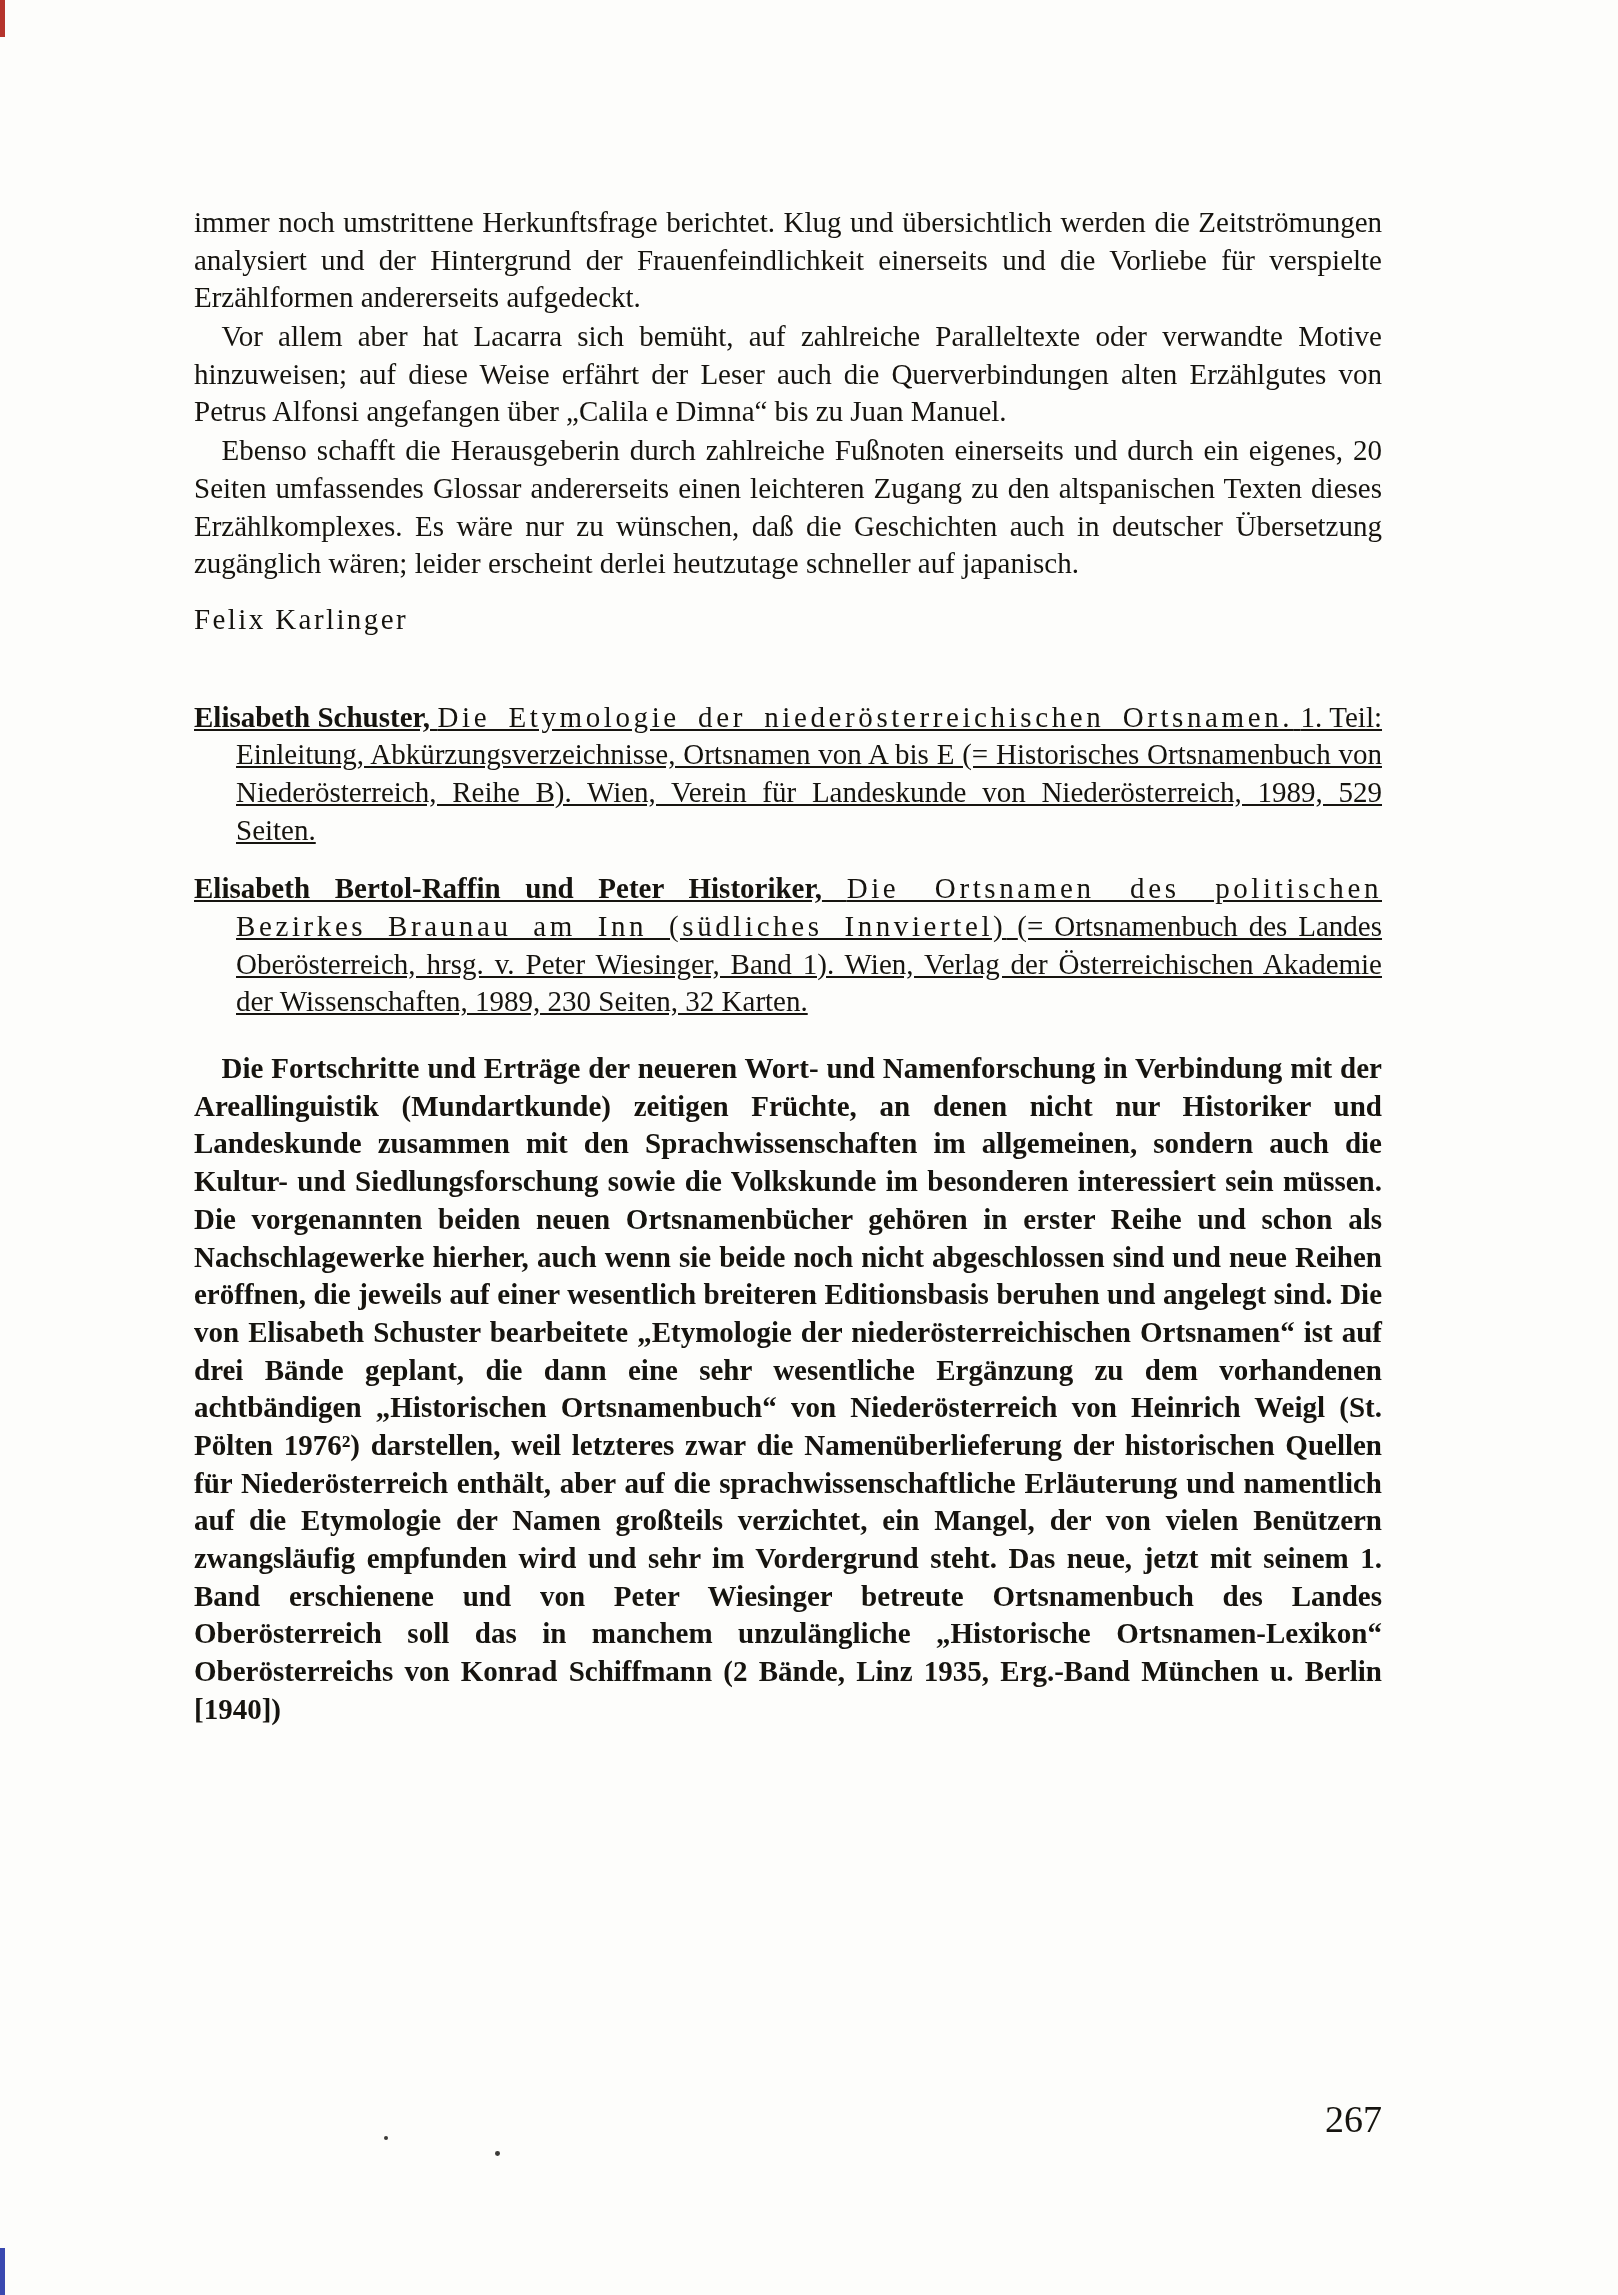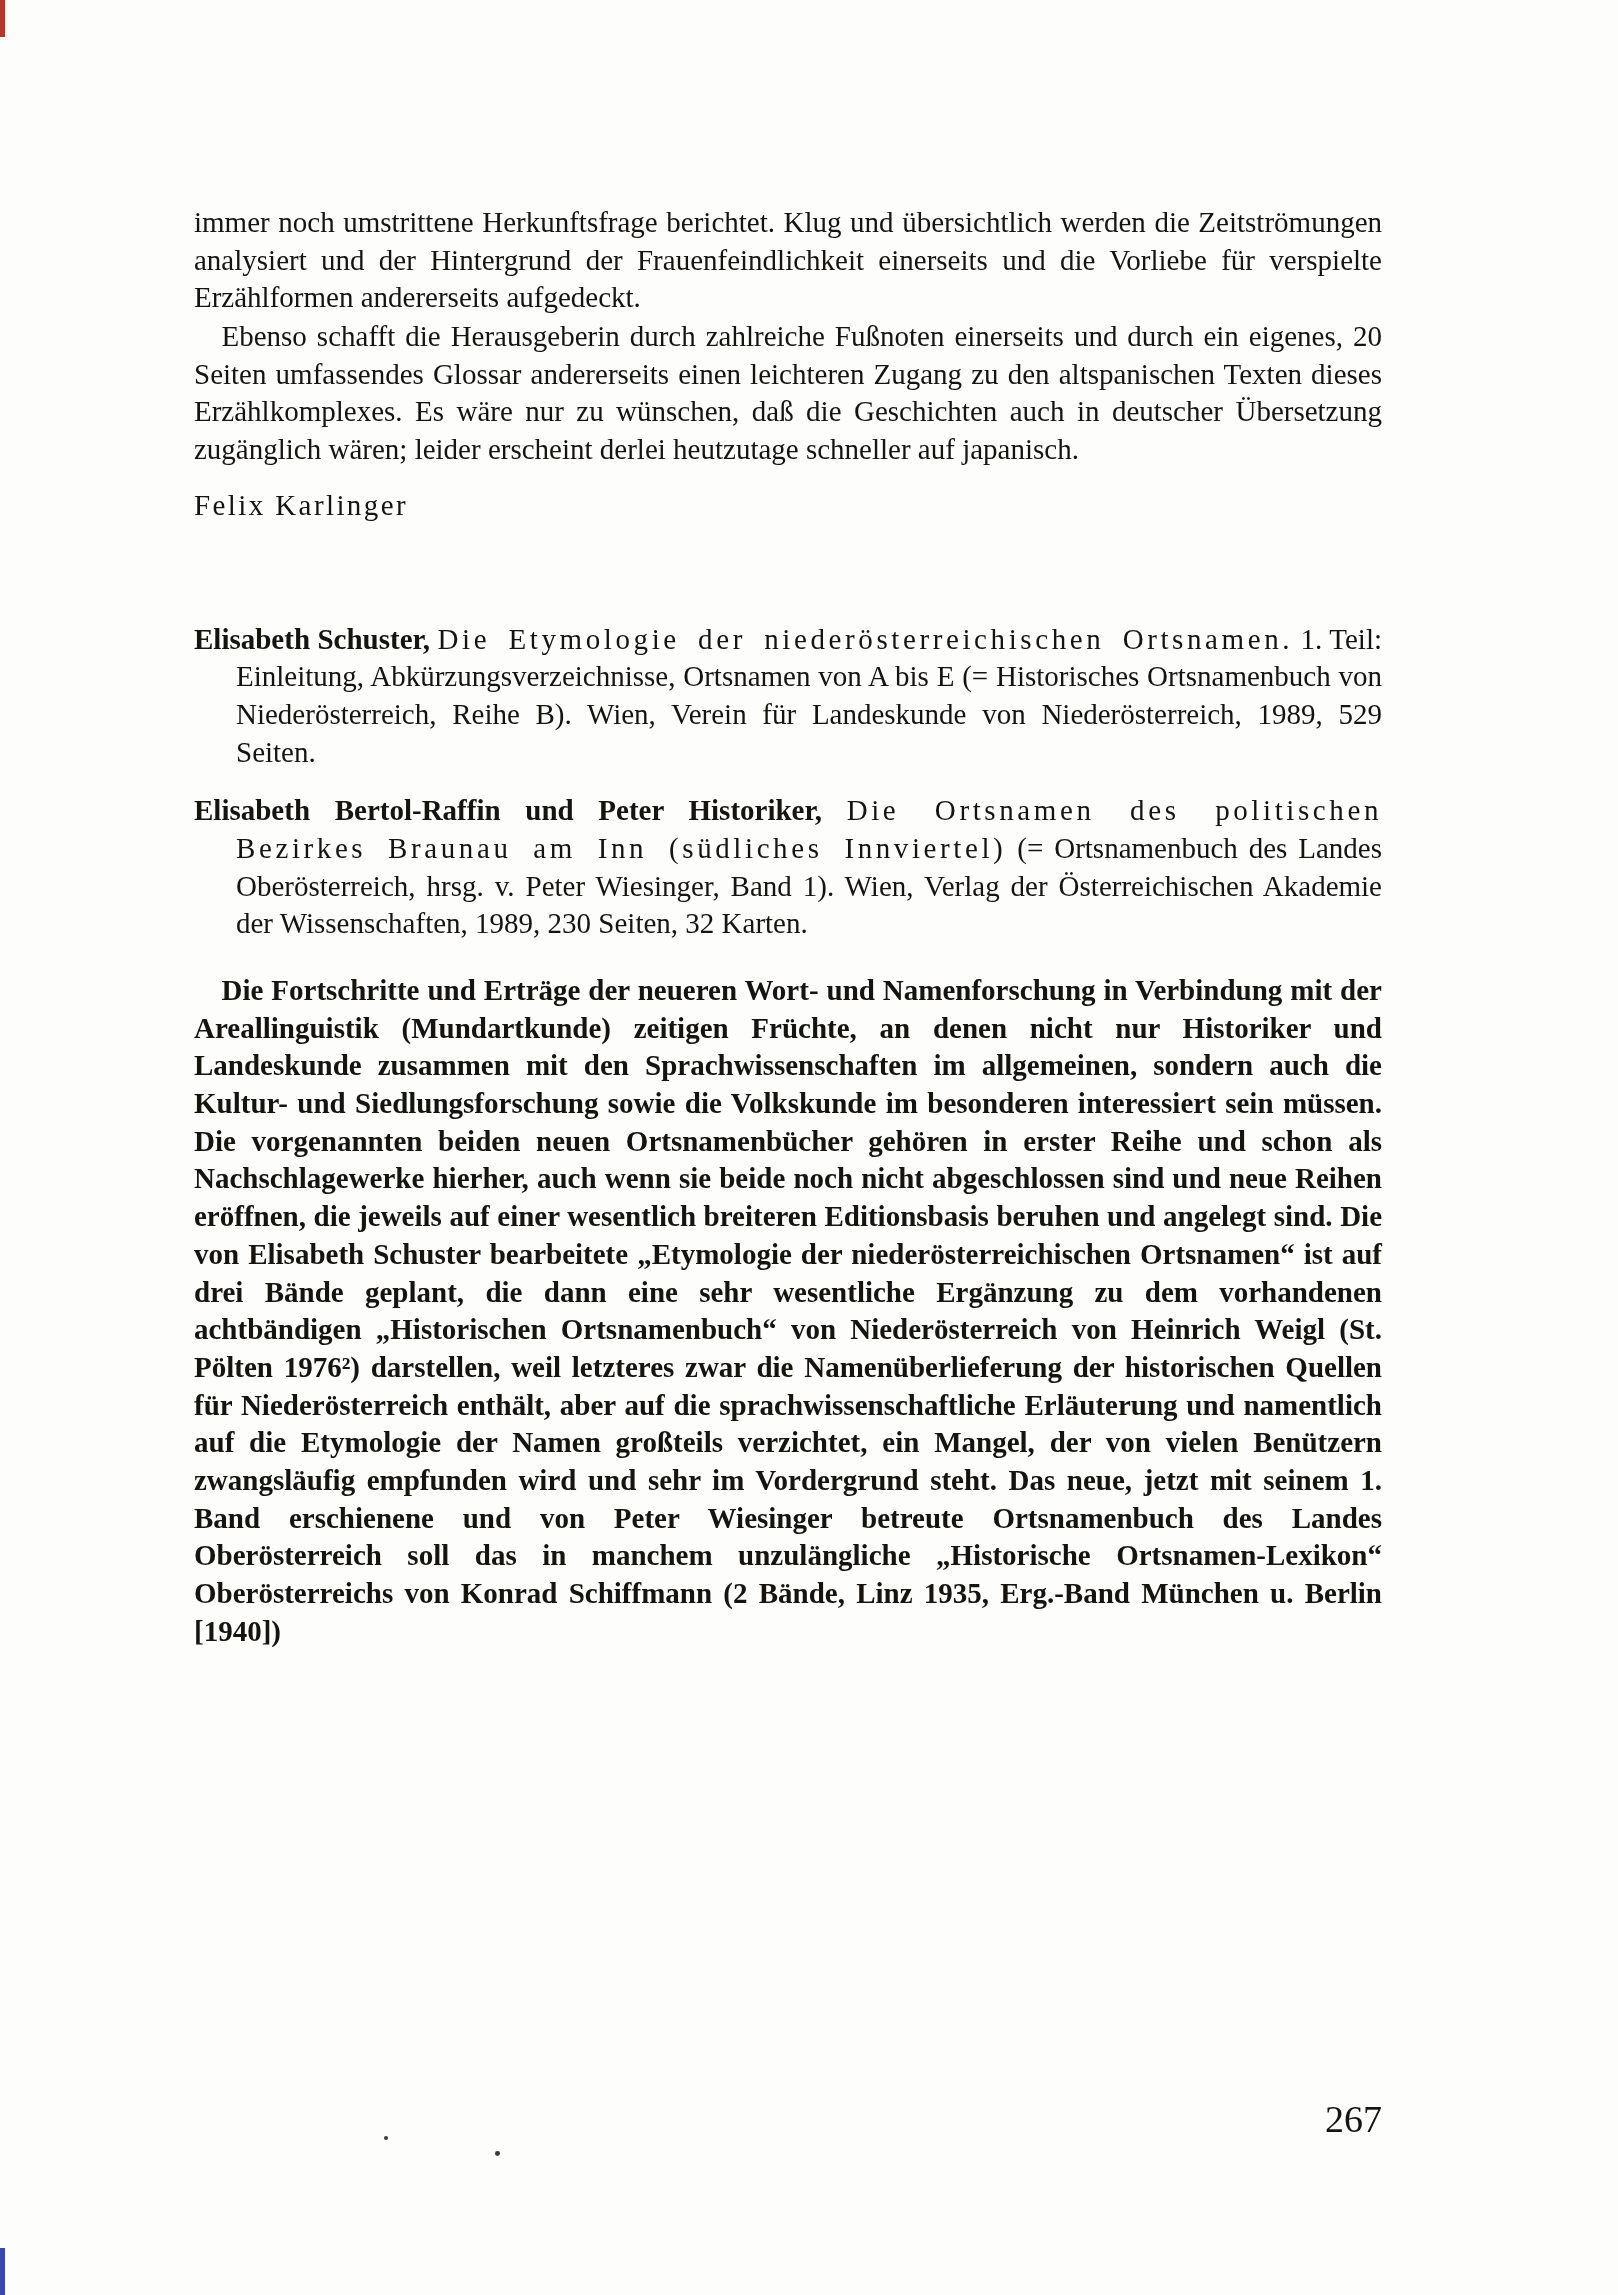--- a/index.html
+++ b/index.html
@@ -33,21 +33,21 @@
   }
   .para.noindent {
     margin-top: 0;
     text-indent: 0;
   }
   .signature {
     margin: 18px 0 0;
     text-align: left;
     letter-spacing: 2.4px;
   }
-  .entries { margin-top: 96px; }
+  .entries { margin-top: 60px; text-decoration: underline; }
   .entry {
     margin: 0;
     padding-left: 42px;
     text-indent: -42px;
   }
   .entry + .entry { margin-top: 21px; }
   .author { font-weight: bold; }
   .spaced {
     letter-spacing: 3.6px;
     word-spacing: 7.3px;
@@ -80,20 +80,21 @@
 <body>
 
 <div class="page">
 
   <div class="edge-artifact top"></div>
   <div class="edge-artifact bottom"></div>
 
   <div class="text-block">
 
     <p class="para noindent">immer noch umstrittene Herkunftsfrage berichtet. Klug und übersichtlich werden die Zeitströmungen analysiert und der Hintergrund der Frauenfeindlichkeit einerseits und die Vorliebe für verspielte Erzählformen andererseits aufgedeckt.</p>
+    <p class="para">Vor allem aber hat Lacarra sich bemüht, auf zahlreiche Paralleltexte oder verwandte Motive hinzuweisen; auf diese Weise erfährt der Leser auch die Querverbindungen alten Erzählgutes von Petrus Alfonsi angefangen über „Calila e Dimna“ bis zu Juan Manuel.</p>
     <p class="para">Ebenso schafft die Herausgeberin durch zahlreiche Fußnoten einerseits und durch ein eigenes, 20 Seiten umfassendes Glossar andererseits einen leichteren Zugang zu den altspanischen Texten dieses Erzählkomplexes. Es wäre nur zu wünschen, daß die Geschichten auch in deutscher Übersetzung zugänglich wären; leider erscheint derlei heutzutage schneller auf japanisch.</p>
 
     <p class="signature">Felix Karlinger</p>
 
     <section class="entries">
       <p class="entry">
         <span class="author">Elisabeth Schuster,</span>
         <span class="spaced">Die Etymologie der niederösterreichischen Ortsnamen.</span>
         <span class="details">1. Teil: Einleitung, Abkürzungsverzeichnisse, Ortsnamen von A bis E (= Historisches Ortsnamenbuch von Niederösterreich, Reihe B). Wien, Verein für Landeskunde von Niederösterreich, 1989, 529 Seiten.</span>
       </p>

